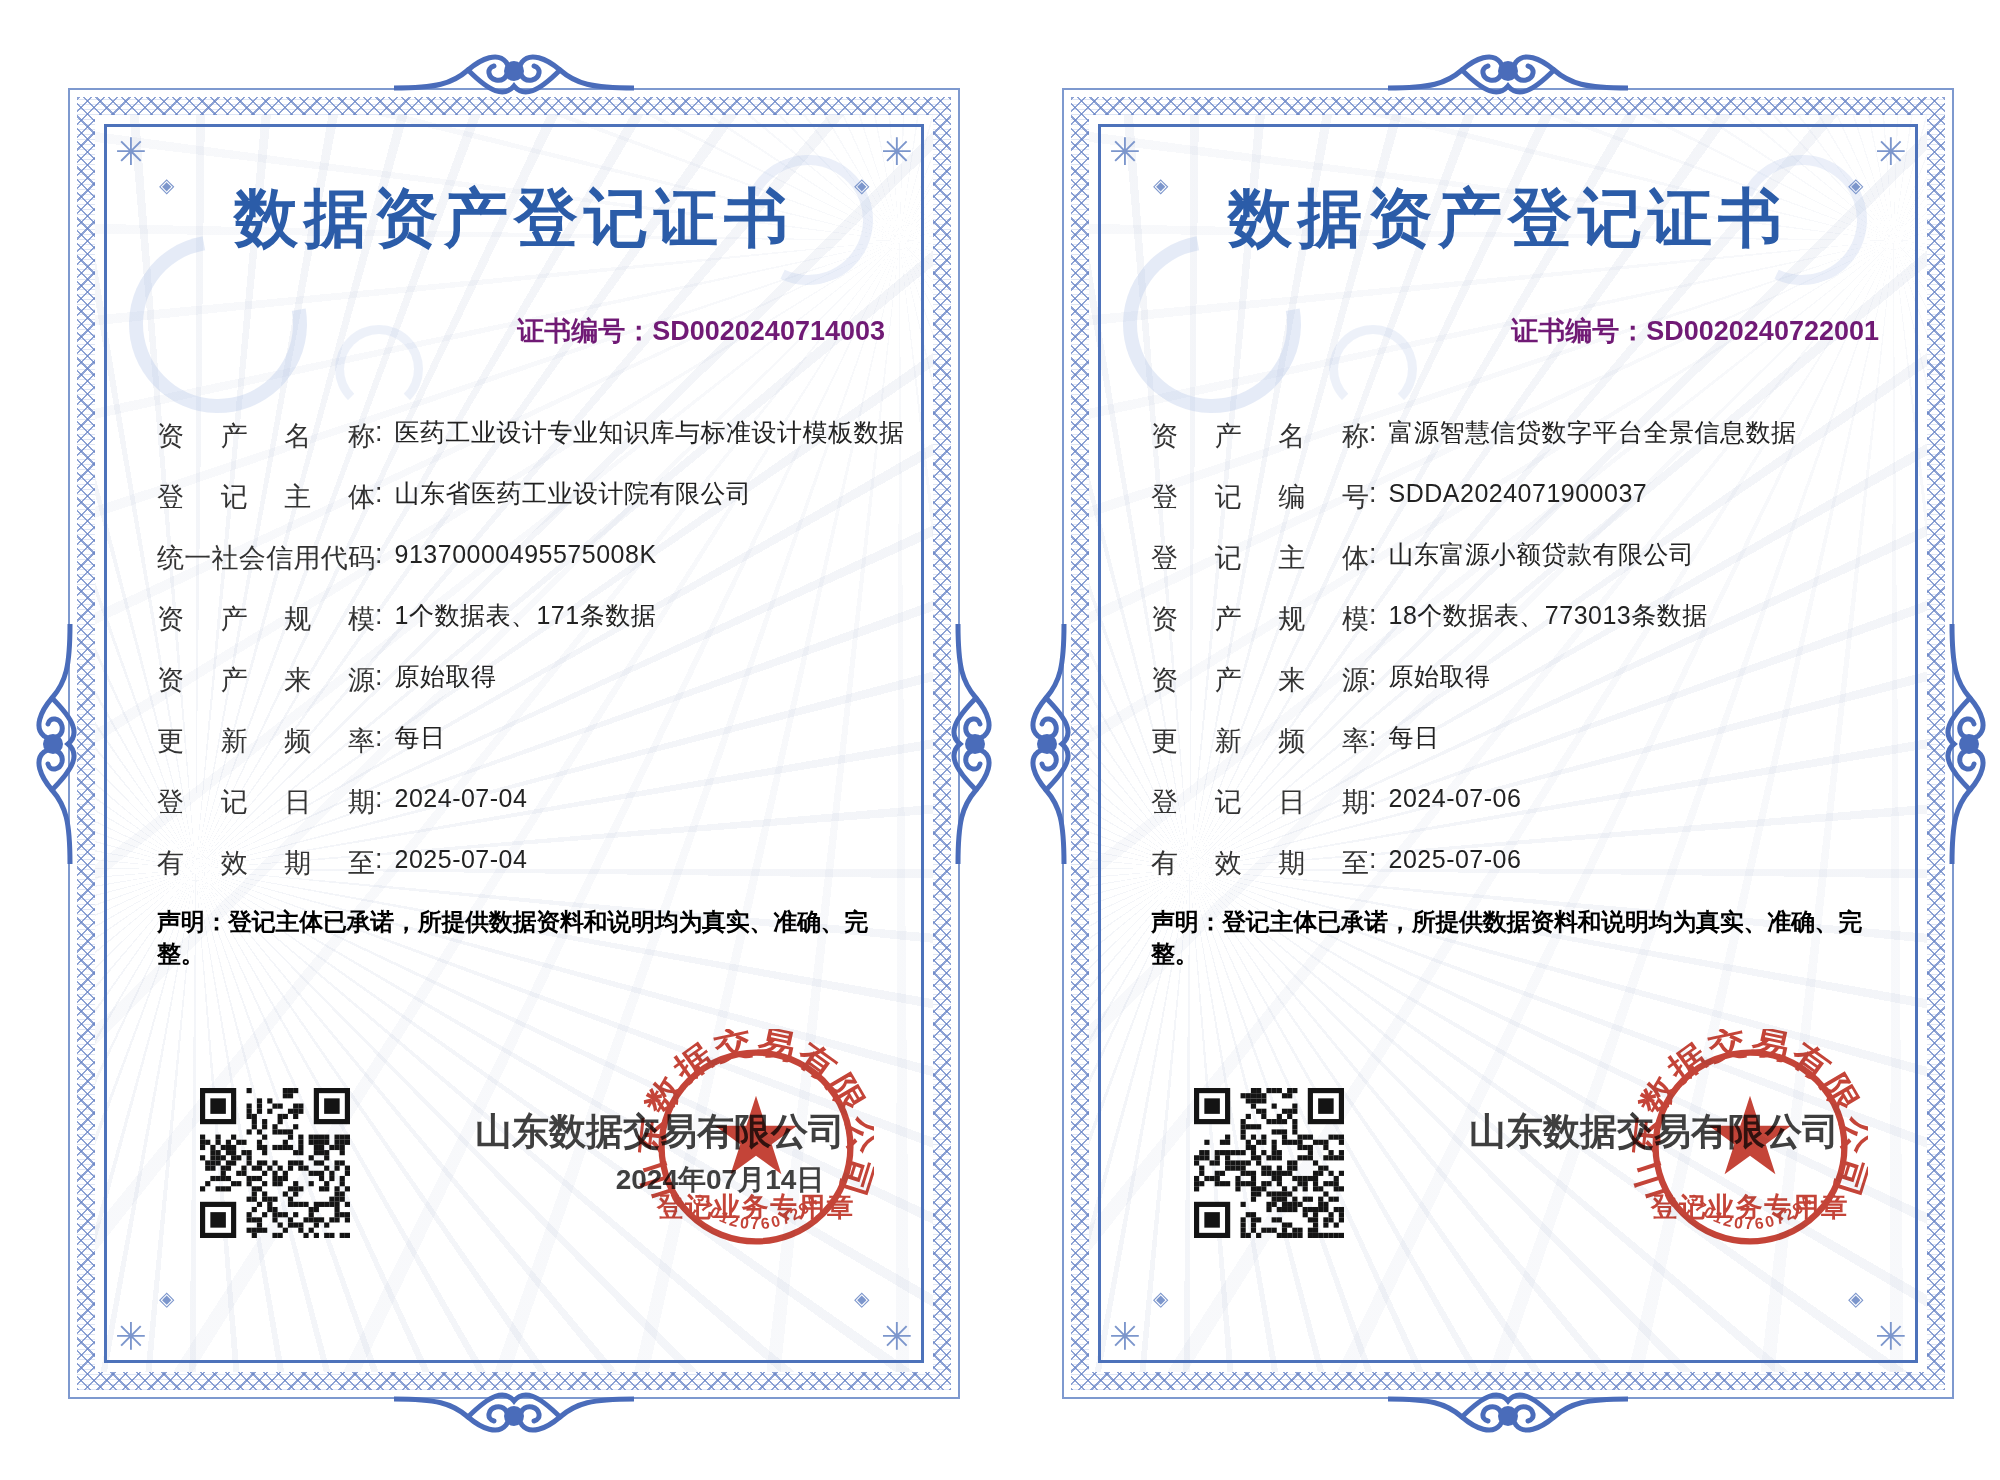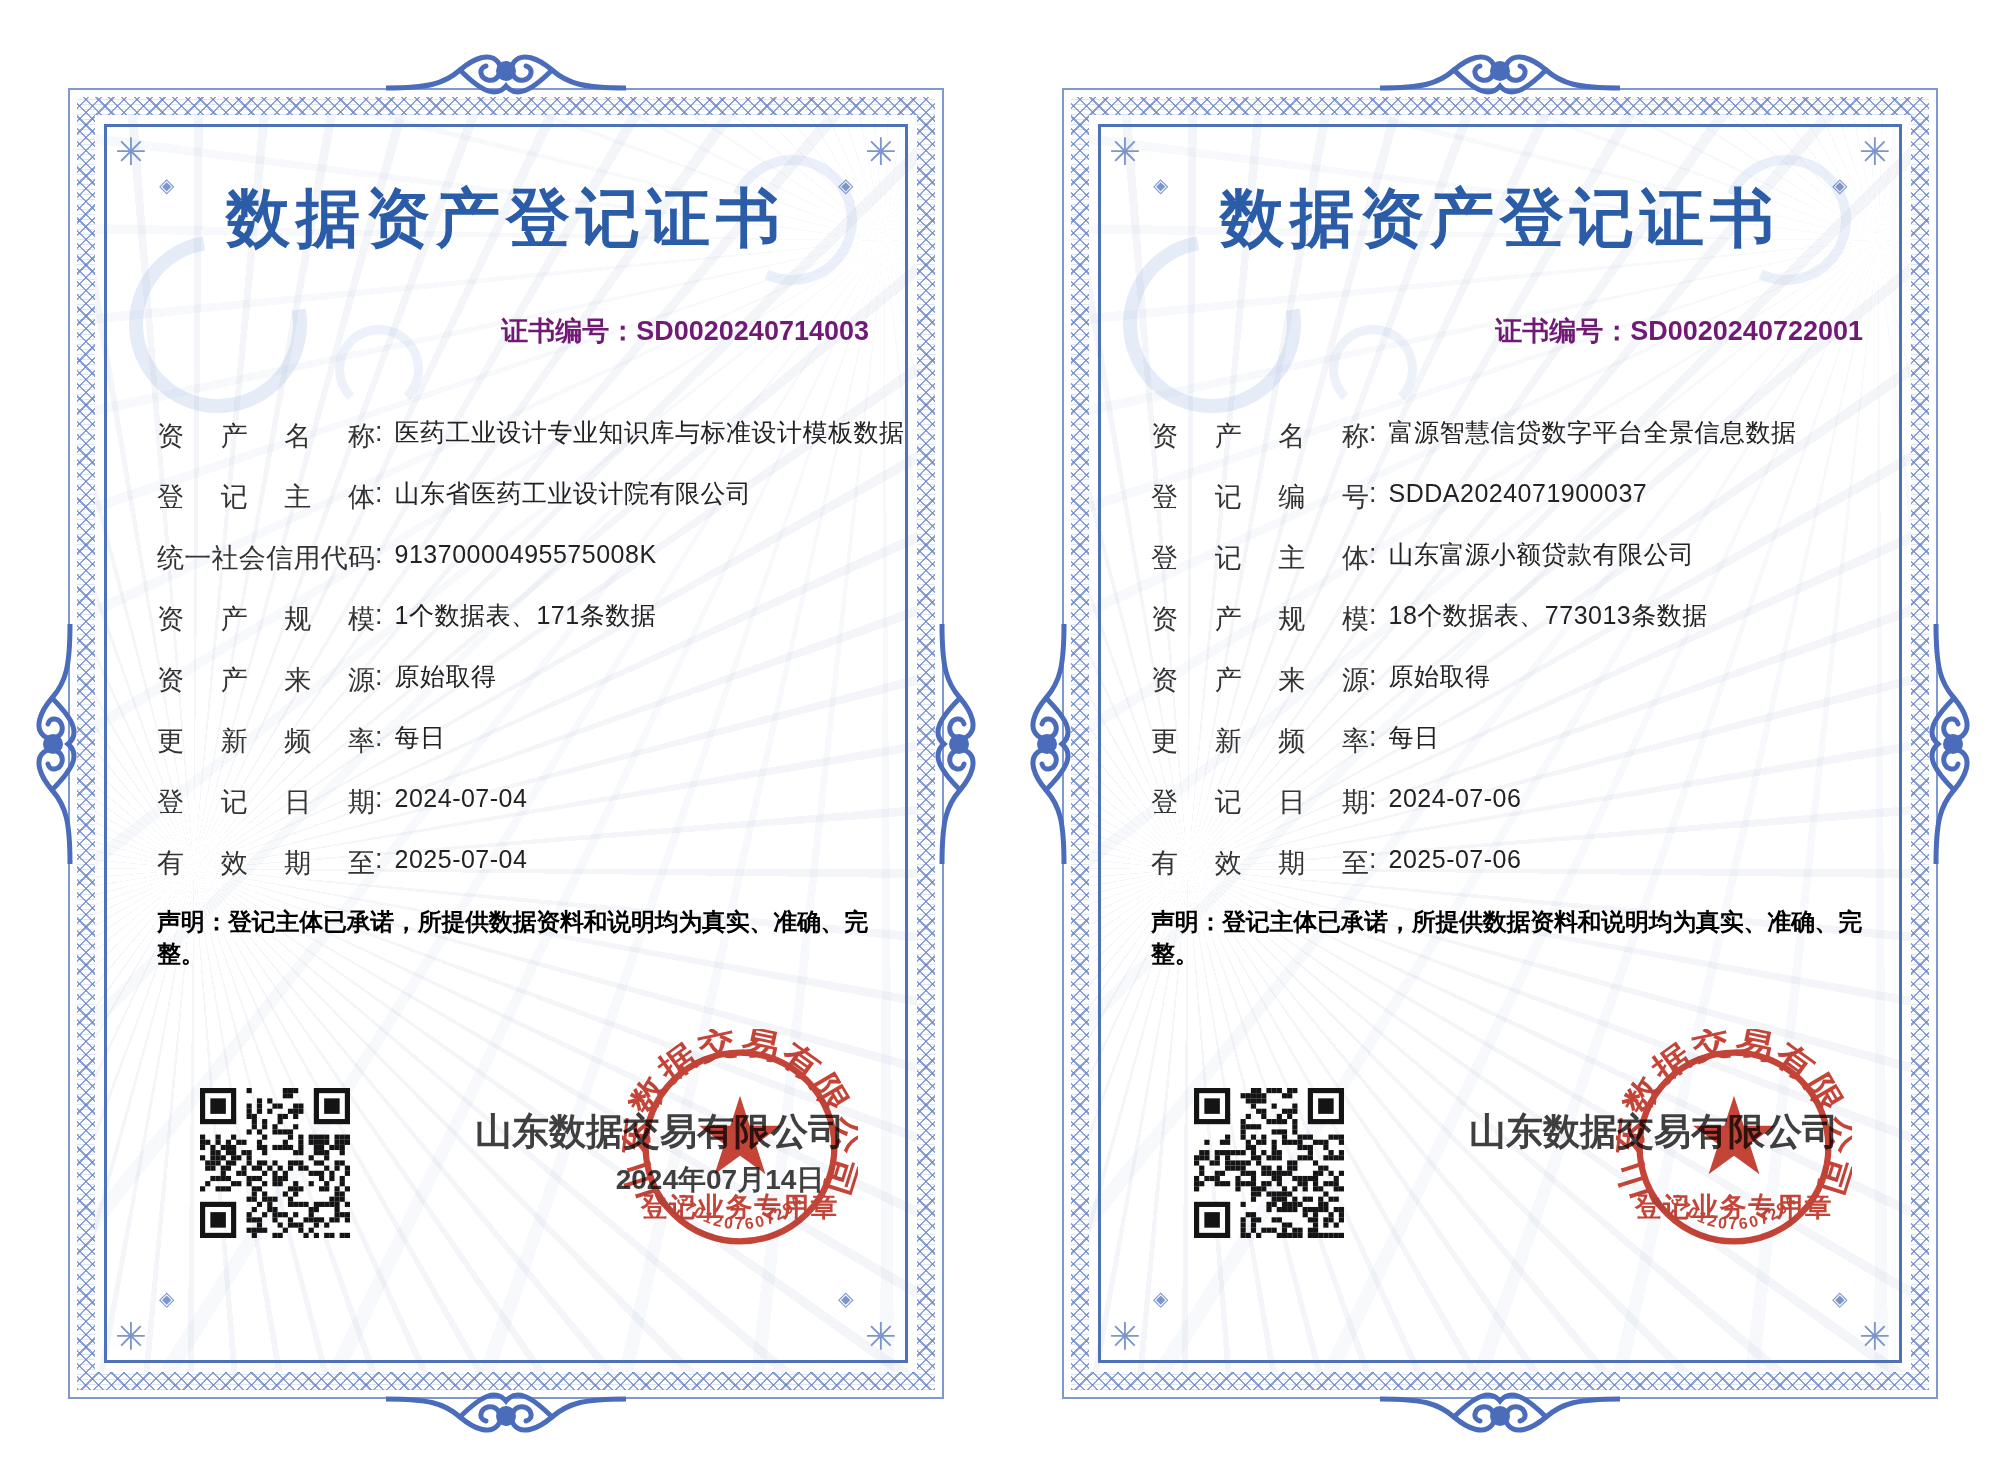--- a/index.html
+++ b/index.html
@@ -1,20 +1,20 @@
 <!DOCTYPE html>
 <html><head>
 <meta charset="utf-8">
 <style>
   html,body{margin:0;padding:0;}
   .page{position:relative;width:2000px;height:1480px;background:#ffffff;overflow:hidden;
         font-family:"Liberation Sans","DejaVu Sans",sans-serif;}
   
   .cert{position:absolute;top:88px;width:872px;height:1307px;background:#fff;
-        border:2px solid #7e99cf;}
+        border:2px solid #7e99cf;padding-left:16px;}
   .cert.left{left:68px;} .cert.right{left:1062px;}
   .lace{position:absolute;inset:7px;
         background:
           repeating-linear-gradient(45deg, rgba(104,132,198,.75) 0 1.6px, transparent 1.6px 9px),
           repeating-linear-gradient(-45deg, rgba(104,132,198,.75) 0 1.6px, transparent 1.6px 9px),
           repeating-linear-gradient(0deg, rgba(160,180,224,.35) 0 1px, transparent 1px 5px);}
   .inner-cover{position:absolute;inset:25px;background:#fff;}
   .inner-cover::before{content:"";position:absolute;inset:0;
         background:
           repeating-conic-gradient(from 200deg at 12% 60%, rgba(110,130,175,.08) 0 .7deg, transparent .7deg 5deg),

